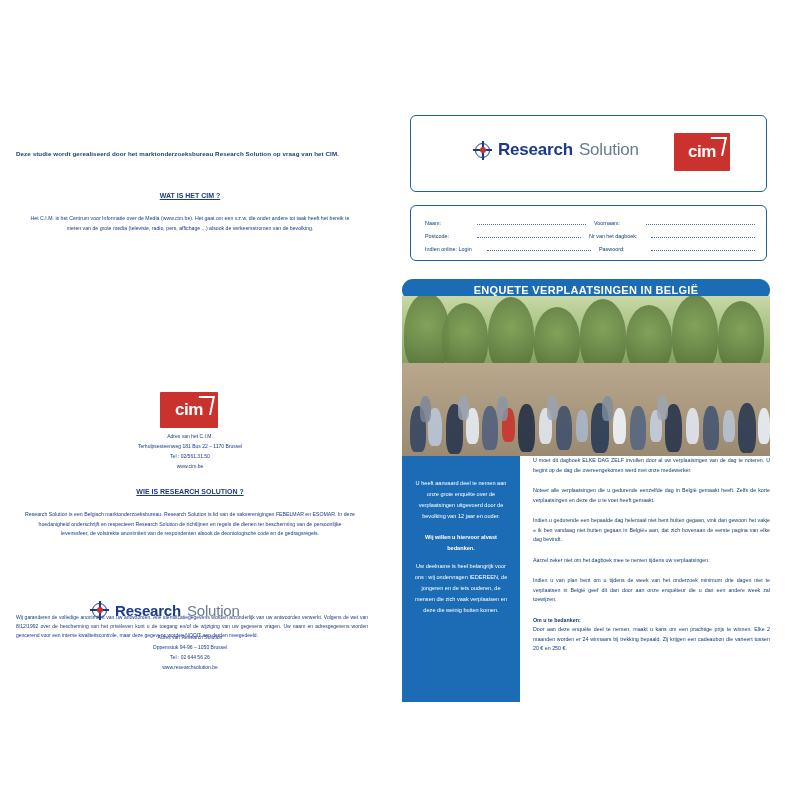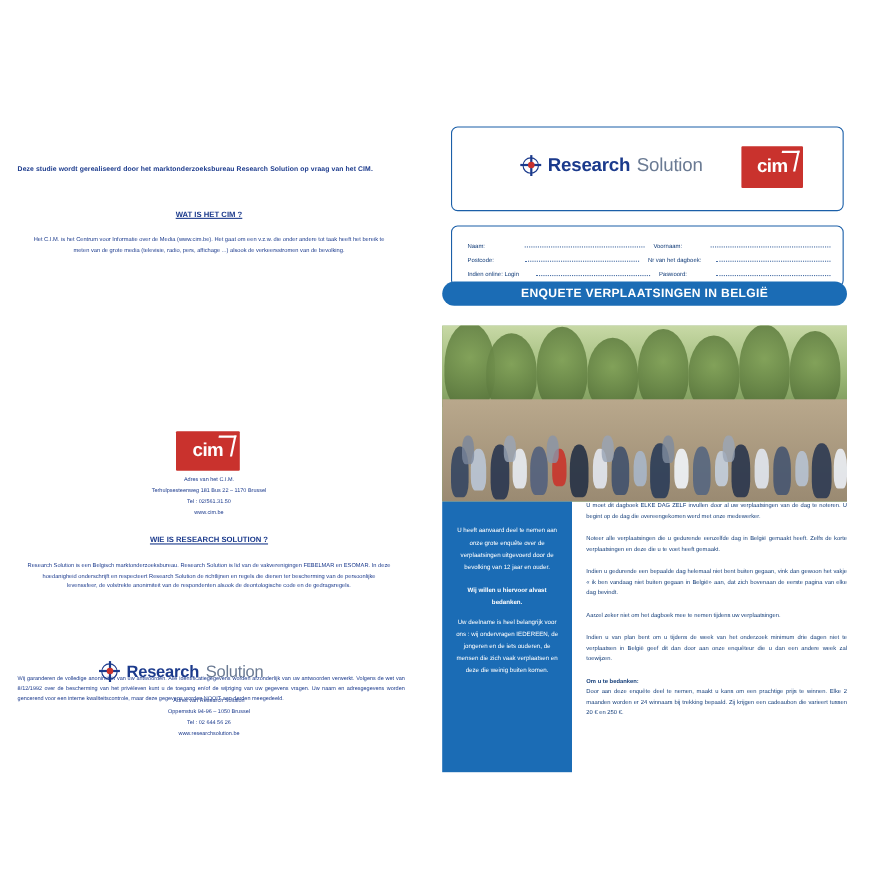--- a/index.html
+++ b/index.html
@@ -236,21 +236,21 @@
     height: 7px;
   }
   .r1 { top: 11px; }
   .r2 { top: 24px; }
   .r3 { top: 37px; }
 
   
   .title-banner {
     position: absolute;
     left: 12px;
-    top: 146px;
+    top: 169px;
     width: 368px;
     height: 22px;
     background: #1b6cb5;
     border-radius: 11px;
     display: flex;
     align-items: center;
     justify-content: center;
   }
   .title-banner .t {
     color: #ffffff;

